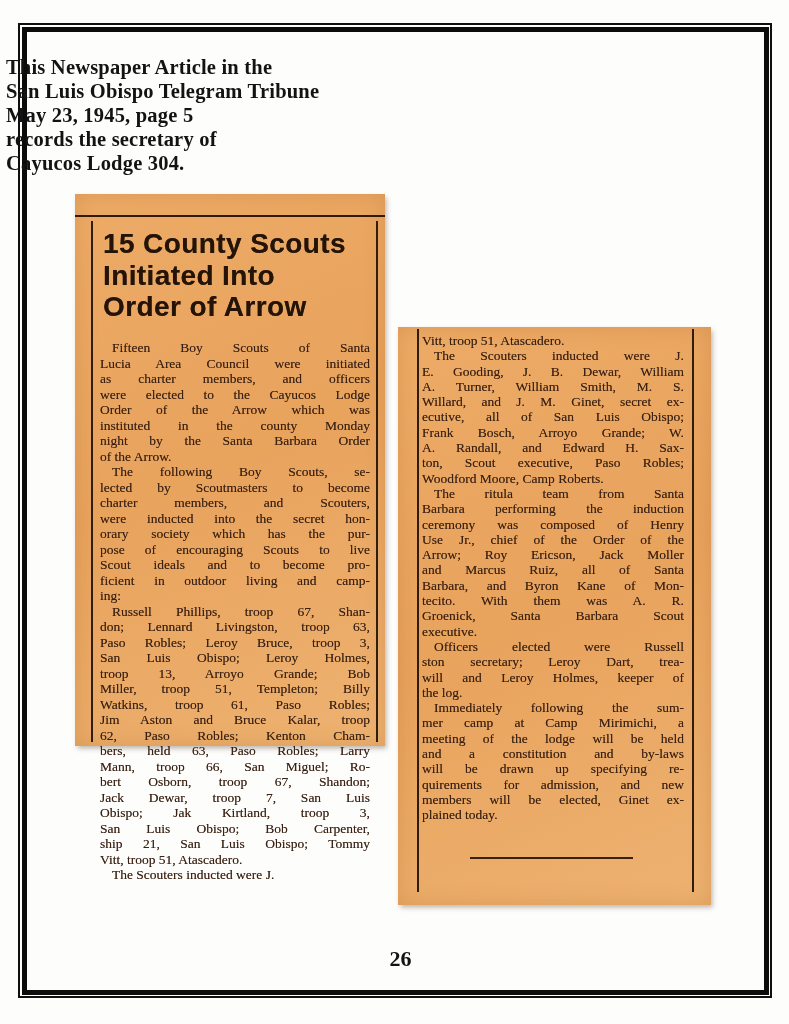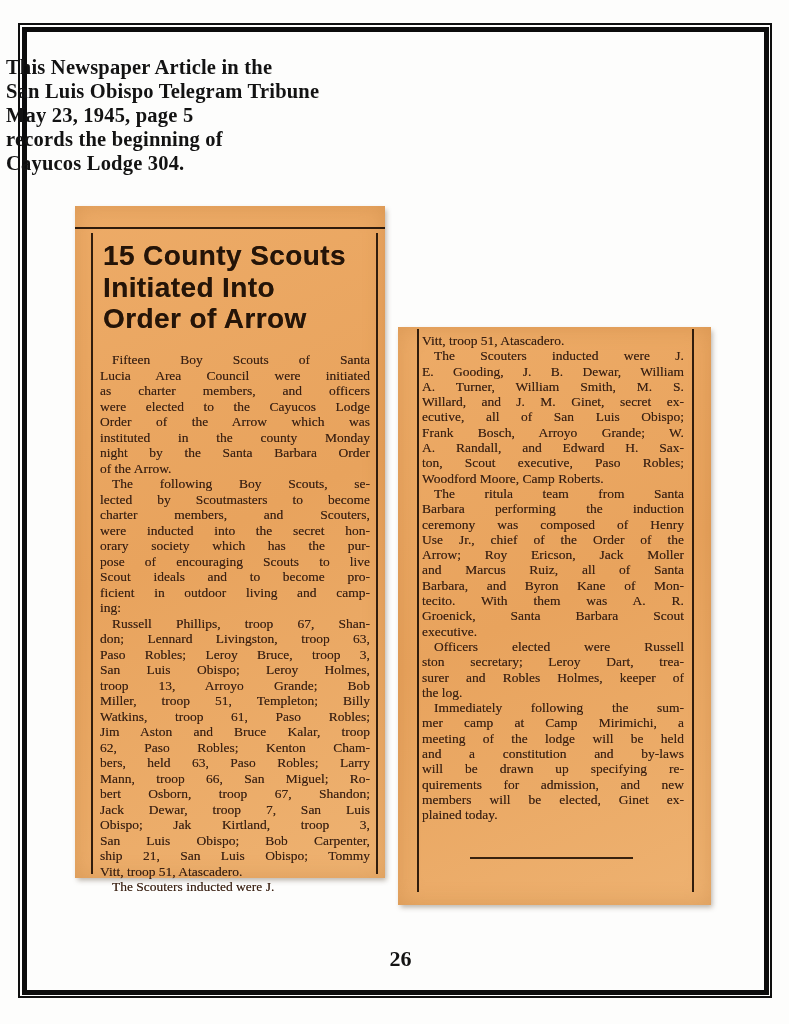--- a/index.html
+++ b/index.html
@@ -20,21 +20,21 @@
   .caption-line{
     font-weight:700;font-size:20.5px;line-height:24px;color:#131313;
     letter-spacing:.2px;
   }
   
   .clip{
     position:absolute;
     background:linear-gradient(155deg,#edab67 0%,#e8a35d 48%,#eeb271 100%);
     box-shadow:inset 0 0 22px rgba(170,105,40,.28), 1.5px 2.5px 5px rgba(70,50,25,.35);
   }
-  .clip-left{left:75px;top:206px;width:310px;height:672px;}
+  .clip-left{left:75px;top:194px;width:310px;height:552px;}
   .clip-right{left:398px;top:327px;width:313px;height:578px;}
   .hrule-top{position:absolute;top:21px;left:0;right:0;height:2px;background:#2e1b0c;}
   .vrule{position:absolute;width:2px;background:#311d0d;}
   .clip-left .vrule.vl{left:16px;top:27px;bottom:4px;}
   .clip-left .vrule.vr{right:7px;top:27px;bottom:4px;}
   .clip-right .vrule.vl{left:19px;top:2px;bottom:13px;}
   .clip-right .vrule.vr{right:17px;top:2px;bottom:13px;}
   .headline{position:absolute;left:28px;top:34px;width:262px;}
   .headline-line{
     font-family:"Liberation Sans",sans-serif;font-weight:700;
@@ -65,21 +65,21 @@
 <div class="page">
 
   <div class="frame-outer">
     <div class="frame-inner"></div>
   </div>
 
   <div class="caption">
     <div class="caption-line">This Newspaper Article in the</div>
     <div class="caption-line">San Luis Obispo Telegram Tribune</div>
     <div class="caption-line">May 23, 1945, page 5</div>
-    <div class="caption-line">records the beginning of</div>
+    <div class="caption-line">records the secretary of</div>
     <div class="caption-line">Cayucos Lodge 304.</div>
   </div>
 
   <div class="clip clip-left">
     <div class="hrule-top"></div>
     <div class="vrule vl"></div>
     <div class="vrule vr"></div>
     <div class="headline">
       <div class="headline-line">15 County Scouts</div>
       <div class="headline-line">Initiated Into</div>
@@ -143,21 +143,21 @@
         <div class="nl">ceremony was composed of Henry</div>
         <div class="nl">Use Jr., chief of the Order of the</div>
         <div class="nl">Arrow; Roy Ericson, Jack Moller</div>
         <div class="nl">and Marcus Ruiz, all of Santa</div>
         <div class="nl">Barbara, and Byron Kane of Mon-</div>
         <div class="nl">tecito. With them was A. R.</div>
         <div class="nl">Groenick, Santa Barbara Scout</div>
         <div class="nl pe">executive.</div>
         <div class="nl ind">Officers elected were Russell</div>
         <div class="nl">ston secretary; Leroy Dart, trea-</div>
-        <div class="nl">surer and Robles Holmes, keeper of</div>
+        <div class="nl">will and Leroy Holmes, keeper of</div>
         <div class="nl pe">the log.</div>
         <div class="nl ind">Immediately following the sum-</div>
         <div class="nl">mer camp at Camp Mirimichi, a</div>
         <div class="nl">meeting of the lodge will be held</div>
         <div class="nl">and a constitution and by-laws</div>
         <div class="nl">will be drawn up specifying re-</div>
         <div class="nl">quirements for admission, and new</div>
         <div class="nl">members will be elected, Ginet ex-</div>
         <div class="nl pe">plained today.</div>
       </div>

